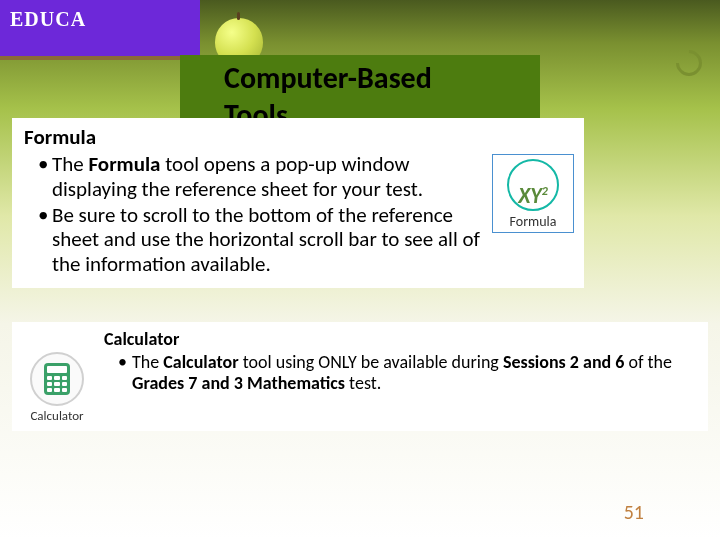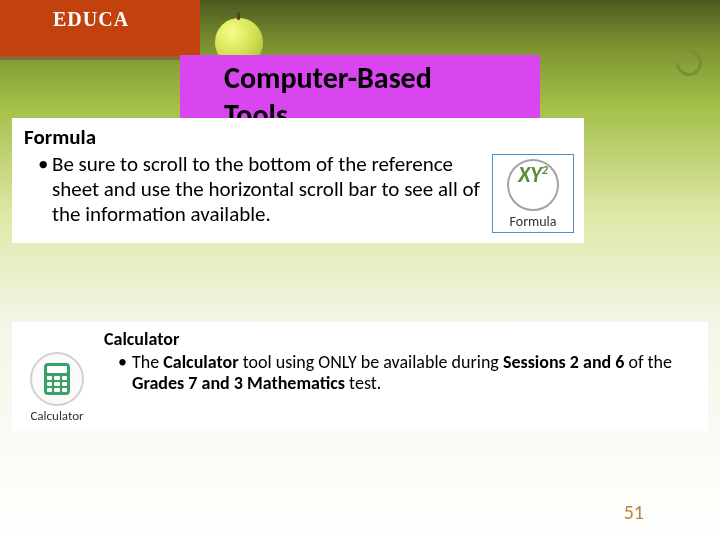--- a/index.html
+++ b/index.html
@@ -8,23 +8,22 @@
     height: 540px;
     font-family: Calibri, Arial, sans-serif;
     background: linear-gradient(to bottom, #4a5a1f 0%, #7a9030 8%, #a5c14a 20%, #e0e8a8 40%, #f5f5e8 60%, #ffffff 100%);
     position: relative;
     overflow: hidden;
   }
   .chalkboard {
     position: absolute;
     top: 0; left: 0;
     width: 200px; height: 60px;
-    background: #c2410c;
+    background: #6d28d9;
     border-bottom: 4px solid #8a6a3a;
-    padding-left: 43px;
   }
   .chalk-text {
     color: #fff;
     font-family: cursive;
     font-size: 20px;
     font-weight: bold;
     padding: 8px 0 0 10px;
     letter-spacing: 1px;
   }
   .apple {
@@ -40,21 +39,21 @@
     top: -6px; left: 22px;
     width: 3px; height: 8px;
     background: #5a4020;
     border-radius: 2px;
   }
   .title-box {
     position: absolute;
     top: 55px;
     left: 50%;
     transform: translateX(-50%);
-    background: #d946ef;
+    background: #4d7c0f;
     border-bottom: 3px solid #c00000;
     padding: 4px 44px 2px;
     font-size: 30px;
     font-weight: bold;
     color: #000;
   }
   .box1 {
     position: absolute;
     top: 118px;
     left: 12px;
@@ -105,25 +104,25 @@
   .formula-icon-wrap {
     width: 82px;
     margin-left: 6px;
     margin-top: 30px;
     text-align: center;
     border: 1px solid #4a90d0;
     padding: 4px 2px 2px;
   }
   .formula-circle {
     width: 52px; height: 52px;
-    border: 2px solid #a3a3a3;
+    border: 2px solid #14b8a6;
     border-radius: 50%;
     margin: 0 auto 2px;
     display: flex;
-    align-items: flex-start;
+    align-items: flex-end;
     justify-content: center;
   }
   .formula-xy {
     font-size: 22px;
     font-weight: bold;
     color: #5a8a3a;
     font-style: italic;
     position: relative;
   }
   .formula-xy sup { font-size: 12px; vertical-align: super; }
@@ -191,20 +190,21 @@
 </div>
 <div class="apple"></div>
 <div class="swirl"></div>
 
 <div class="title-box">Computer-Based Tools</div>
 
 <div class="box1">
   <div class="box1-text">
     <div class="heading1">Formula</div>
     <ul>
+      <li><span>The </span><span class="b">Formula</span><span> tool opens a pop-up window displaying the reference sheet for your test.</span></li>
       <li>Be sure to scroll to the bottom of the reference sheet and use the horizontal scroll bar to see all of the information available.</li>
     </ul>
   </div>
   <div class="formula-icon-wrap">
     <div class="formula-circle">
       <span class="formula-xy"><span>XY</span><sup>2</sup></span>
     </div>
     <div class="formula-label">Formula</div>
   </div>
 </div>

